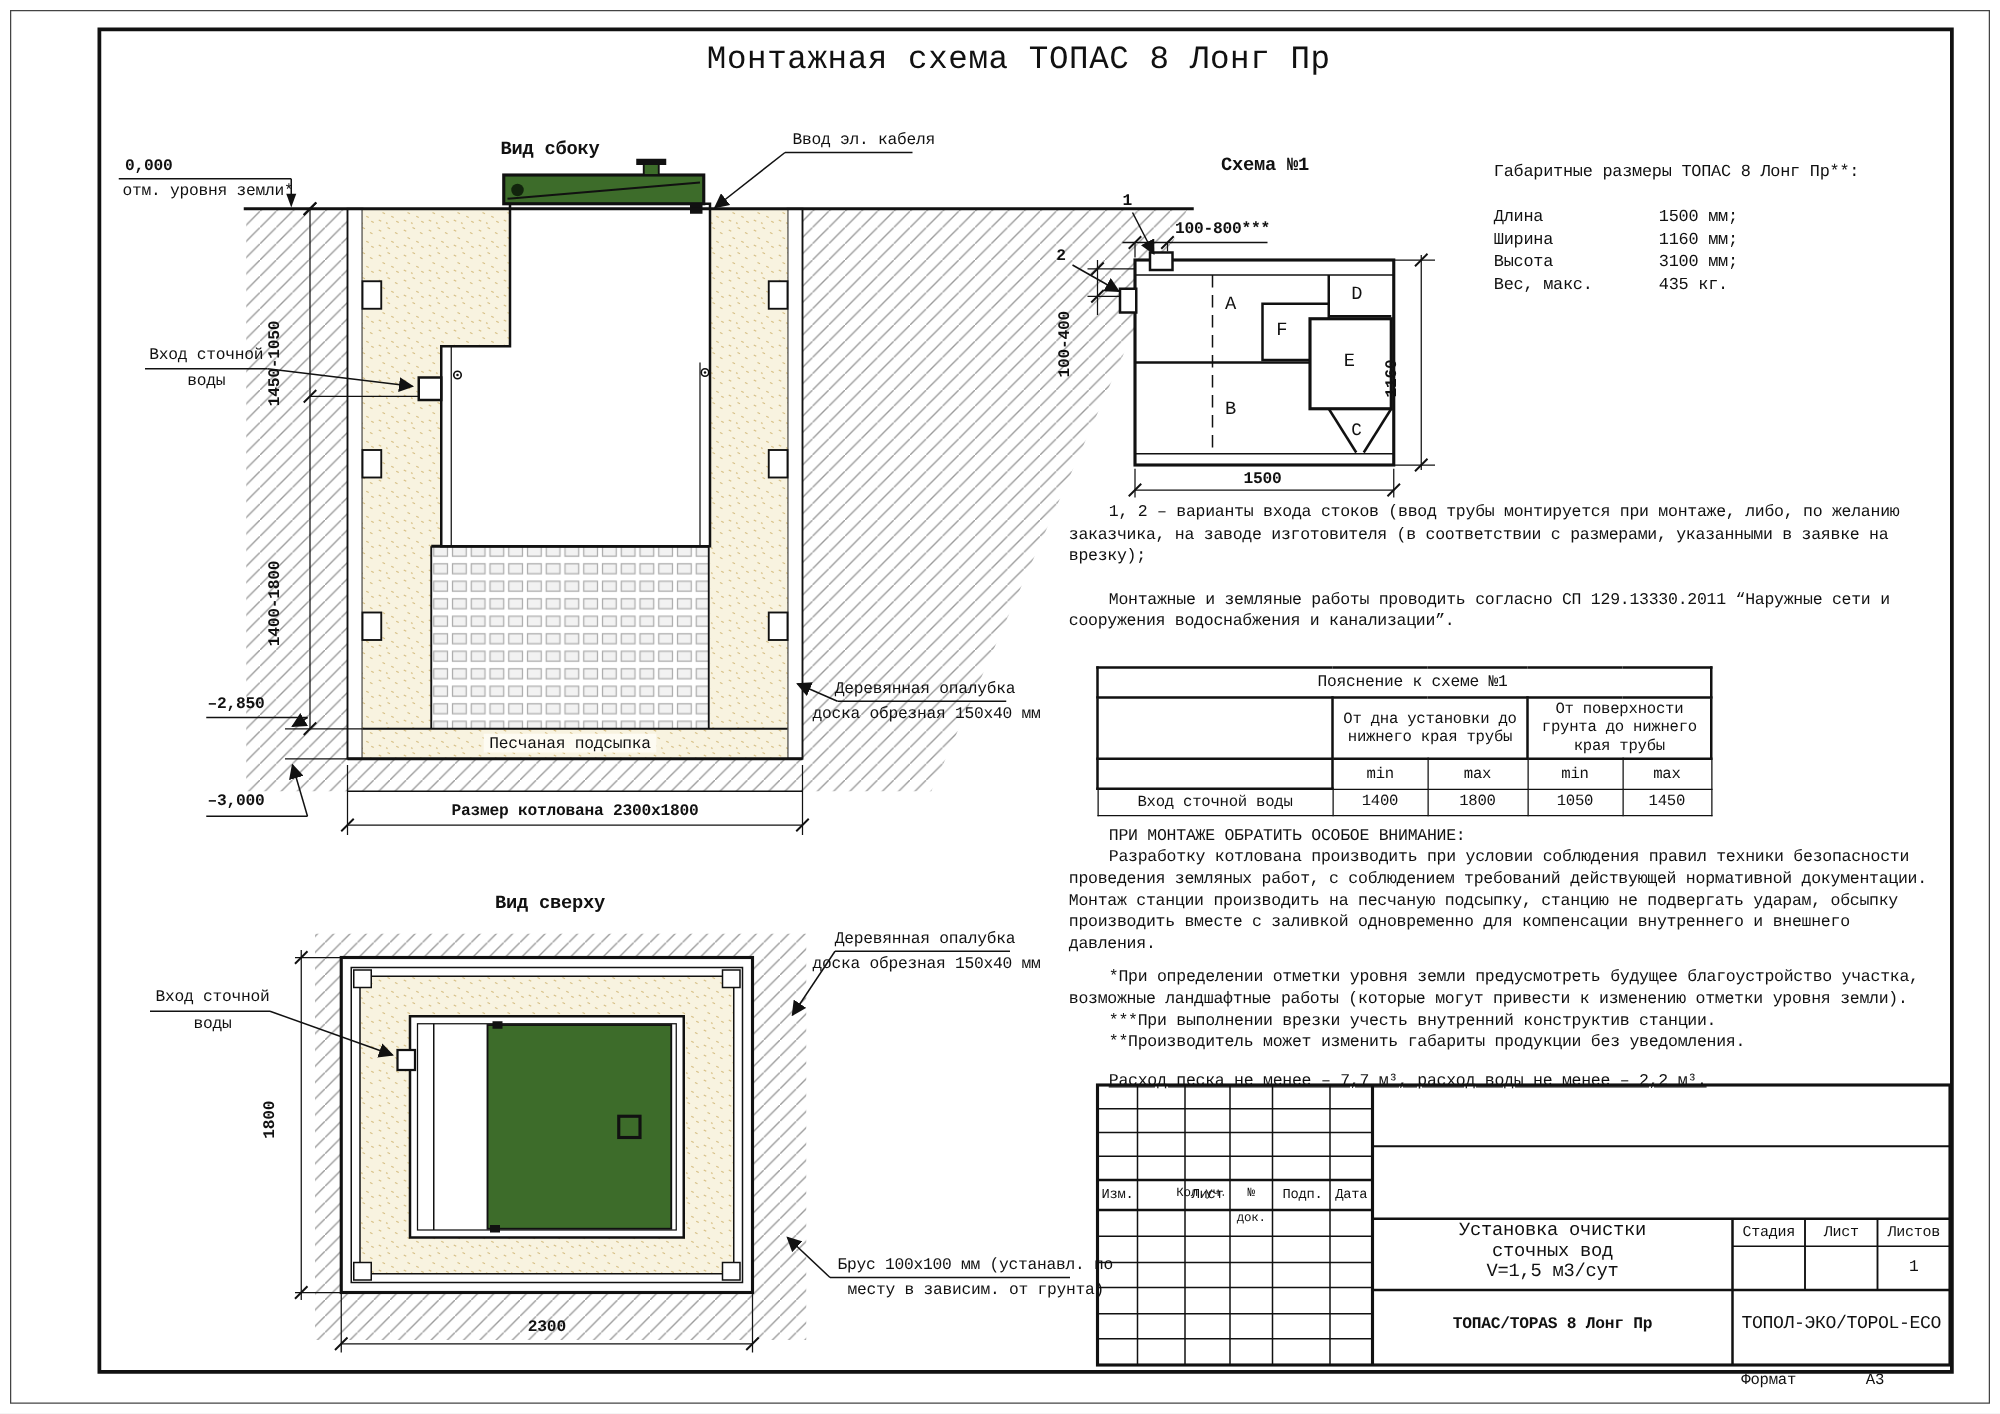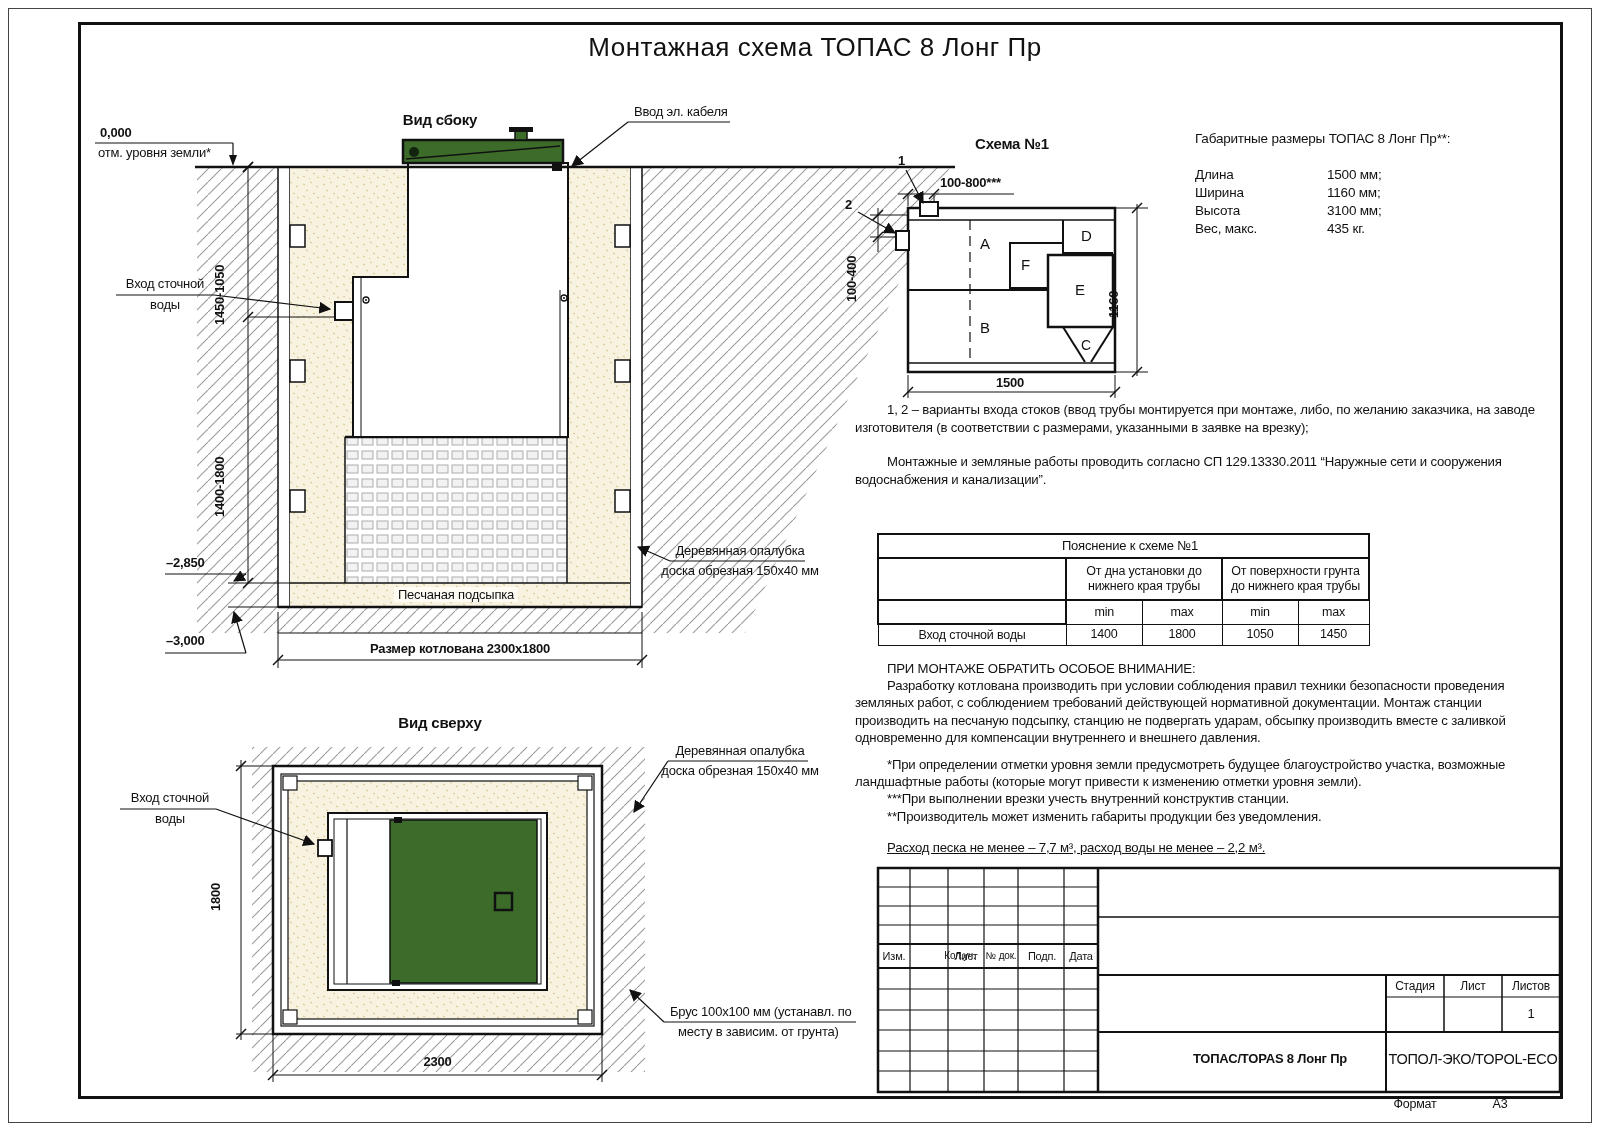--- a/index.html
+++ b/index.html
@@ -1,17 +1,17 @@
 <!DOCTYPE html>
 <html><head>
 <meta charset="utf-8">
 <style>
   html,body{margin:0;padding:0;background:#e8e8e8;}
   #canvas{position:relative;width:1600px;height:1131px;background:#ffffff;overflow:hidden;
-          font-family:Liberation Sans, sans-serif;color:#111;}
+          font-family:Liberation Mono, monospace;color:#111;}
   .abs{position:absolute;}
   .lbl{position:absolute;font-size:13px;letter-spacing:-0.2px;white-space:nowrap;line-height:16px;}
   .ctr{text-align:center;}
   .bold{font-weight:700;}
   .vtext{position:absolute;transform-origin:0 100%;transform:rotate(-90deg);white-space:nowrap;
          font-size:13px;font-weight:700;letter-spacing:-0.2px;line-height:16px;}
   .dimtxt{font-weight:700;}
   #outer-border{position:absolute;left:8px;top:8px;right:8px;bottom:8px;border:1px solid #444;}
   #inner-frame{position:absolute;left:78px;top:22px;width:1479px;height:1071px;border:3px solid #111;}
   #main-title{position:absolute;left:415px;top:32px;width:800px;text-align:center;
@@ -39,21 +39,21 @@
   
   #attention{position:absolute;left:855px;top:660px;width:695px;font-size:13.2px;line-height:17.2px;letter-spacing:-0.2px;}
   #attention p{margin:0;text-indent:32px;}
   #attention p.gap{margin-top:10px;}
   #attention .consumption{margin-top:14px;text-decoration:underline;}
   
   .cell{position:absolute;text-align:center;font-size:11px;letter-spacing:-0.2px;line-height:20px;overflow:hidden;}
   #stamp-title{position:absolute;left:1098px;top:977px;width:288px;text-align:center;
                font-size:15px;line-height:16.5px;letter-spacing:-0.2px;}
   #stamp-product{position:absolute;left:1098px;top:1051px;width:288px;text-align:center;
-                 font-size:13px;font-weight:700;letter-spacing:-0.2px;padding-left:28px;}
+                 font-size:13px;font-weight:700;letter-spacing:-0.2px;}
   #stamp-company{position:absolute;left:1386px;top:1051px;width:174px;text-align:center;
                  font-size:14.5px;letter-spacing:-0.3px;}
 </style>
 </head>
 <body>
 
 <div id="canvas">
 
   <div id="outer-border"></div>
   <div id="inner-frame"></div>
@@ -276,21 +276,21 @@
   <div class="lbl ctr" style="left:110px;top:297px;width:110px;">воды</div>
   <div class="vtext" style="left:228px;top:309px;">1450-1050</div>
   <div class="vtext" style="left:228px;top:501px;">1400-1800</div>
   <div class="lbl bold" style="left:166px;top:555px;">–2,850</div>
   <div class="lbl bold" style="left:166px;top:633px;">–3,000</div>
   <div class="lbl ctr" style="left:350px;top:587px;width:212px;"><span style="background:#fdfbf2;padding:0 4px;">Песчаная подсыпка</span></div>
   <div class="lbl ctr dimtxt" style="left:300px;top:641px;width:320px;">Размер котлована 2300x1800</div>
   <div class="lbl ctr" style="left:660px;top:543px;width:160px;">Деревянная опалубка</div>
   <div class="lbl ctr" style="left:650px;top:563px;width:180px;">доска обрезная 150x40 мм</div>
 
-  <div class="sec-head ctr" style="left:937px;top:135px;width:150px;">Схема №1</div>
+  <div class="sec-head ctr" style="left:937px;top:124px;width:150px;">Схема №1</div>
   <div class="lbl bold" style="left:898px;top:153px;">1</div>
   <div class="lbl bold" style="left:845px;top:197px;">2</div>
   <div class="lbl dimtxt" style="left:940px;top:175px;">100-800***</div>
   <div class="vtext" style="left:860px;top:286px;">100-400</div>
   <div class="vtext" style="left:1122px;top:302px;">1160</div>
   <div class="lbl ctr dimtxt" style="left:955px;top:375px;width:110px;">1500</div>
   <div class="lbl" style="left:980px;top:236px;font-size:15px;">A</div>
   <div class="lbl" style="left:980px;top:320px;font-size:15px;">B</div>
   <div class="lbl" style="left:1081px;top:337px;font-size:14px;">C</div>
   <div class="lbl" style="left:1081px;top:228px;font-size:15px;">D</div>
@@ -375,20 +375,25 @@
   <div class="lbl" style="left:670px;top:1004px;">Брус 100x100 мм (устанавл. по</div>
   <div class="lbl" style="left:678px;top:1024px;">месту в зависим. от грунта)</div>
 
   <div class="cell" style="left:878px;top:946px;width:32px;">Изм.</div>
   <div class="cell" style="left:910px;top:946px;width:38px;font-size:10px;padding-left:31px;">Кол.уч.</div>
   <div class="cell" style="left:948px;top:946px;width:36px;">Лист</div>
   <div class="cell" style="left:984px;top:946px;width:34px;font-size:10px;">№ док.</div>
   <div class="cell" style="left:1018px;top:946px;width:48px;">Подп.</div>
   <div class="cell" style="left:1064px;top:946px;width:34px;">Дата</div>
 
+  <div id="stamp-title">
+    <div>Установка очистки</div>
+    <div>сточных вод</div>
+    <div>V=1,5 м3/сут</div>
+  </div>
   <div id="stamp-product">ТОПАС/TOPAS 8 Лонг Пр</div>
 
   <div class="cell" style="left:1386px;top:976px;width:58px;font-size:12px;">Стадия</div>
   <div class="cell" style="left:1444px;top:976px;width:58px;font-size:12px;">Лист</div>
   <div class="cell" style="left:1502px;top:976px;width:58px;font-size:12px;">Листов</div>
   <div class="cell" style="left:1502px;top:1004px;width:58px;font-size:13px;">1</div>
   <div id="stamp-company">ТОПОЛ-ЭКО/TOPOL-ECO</div>
 
   <div class="cell" style="left:1375px;top:1094px;width:80px;font-size:12.5px;">Формат</div>
   <div class="cell" style="left:1478px;top:1094px;width:44px;font-size:12.5px;">А3</div>

